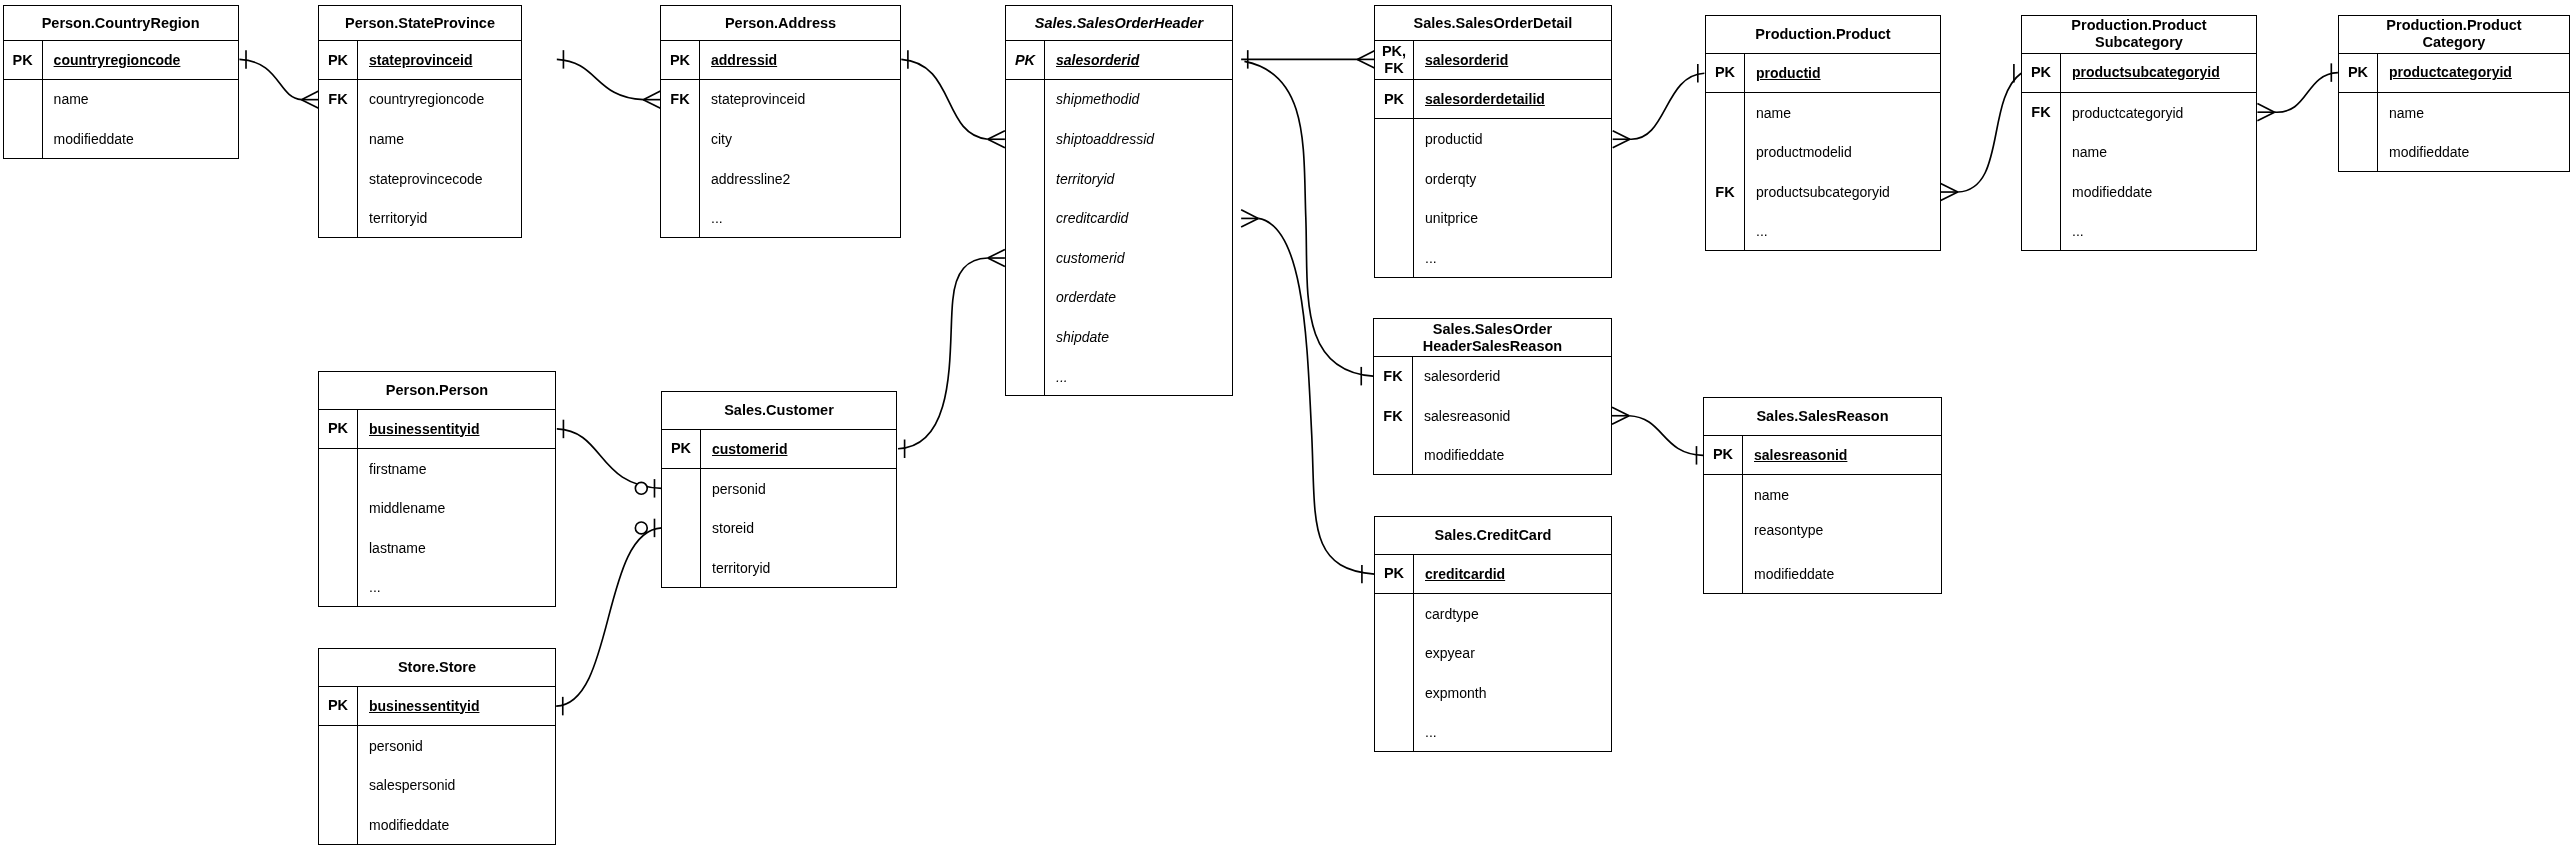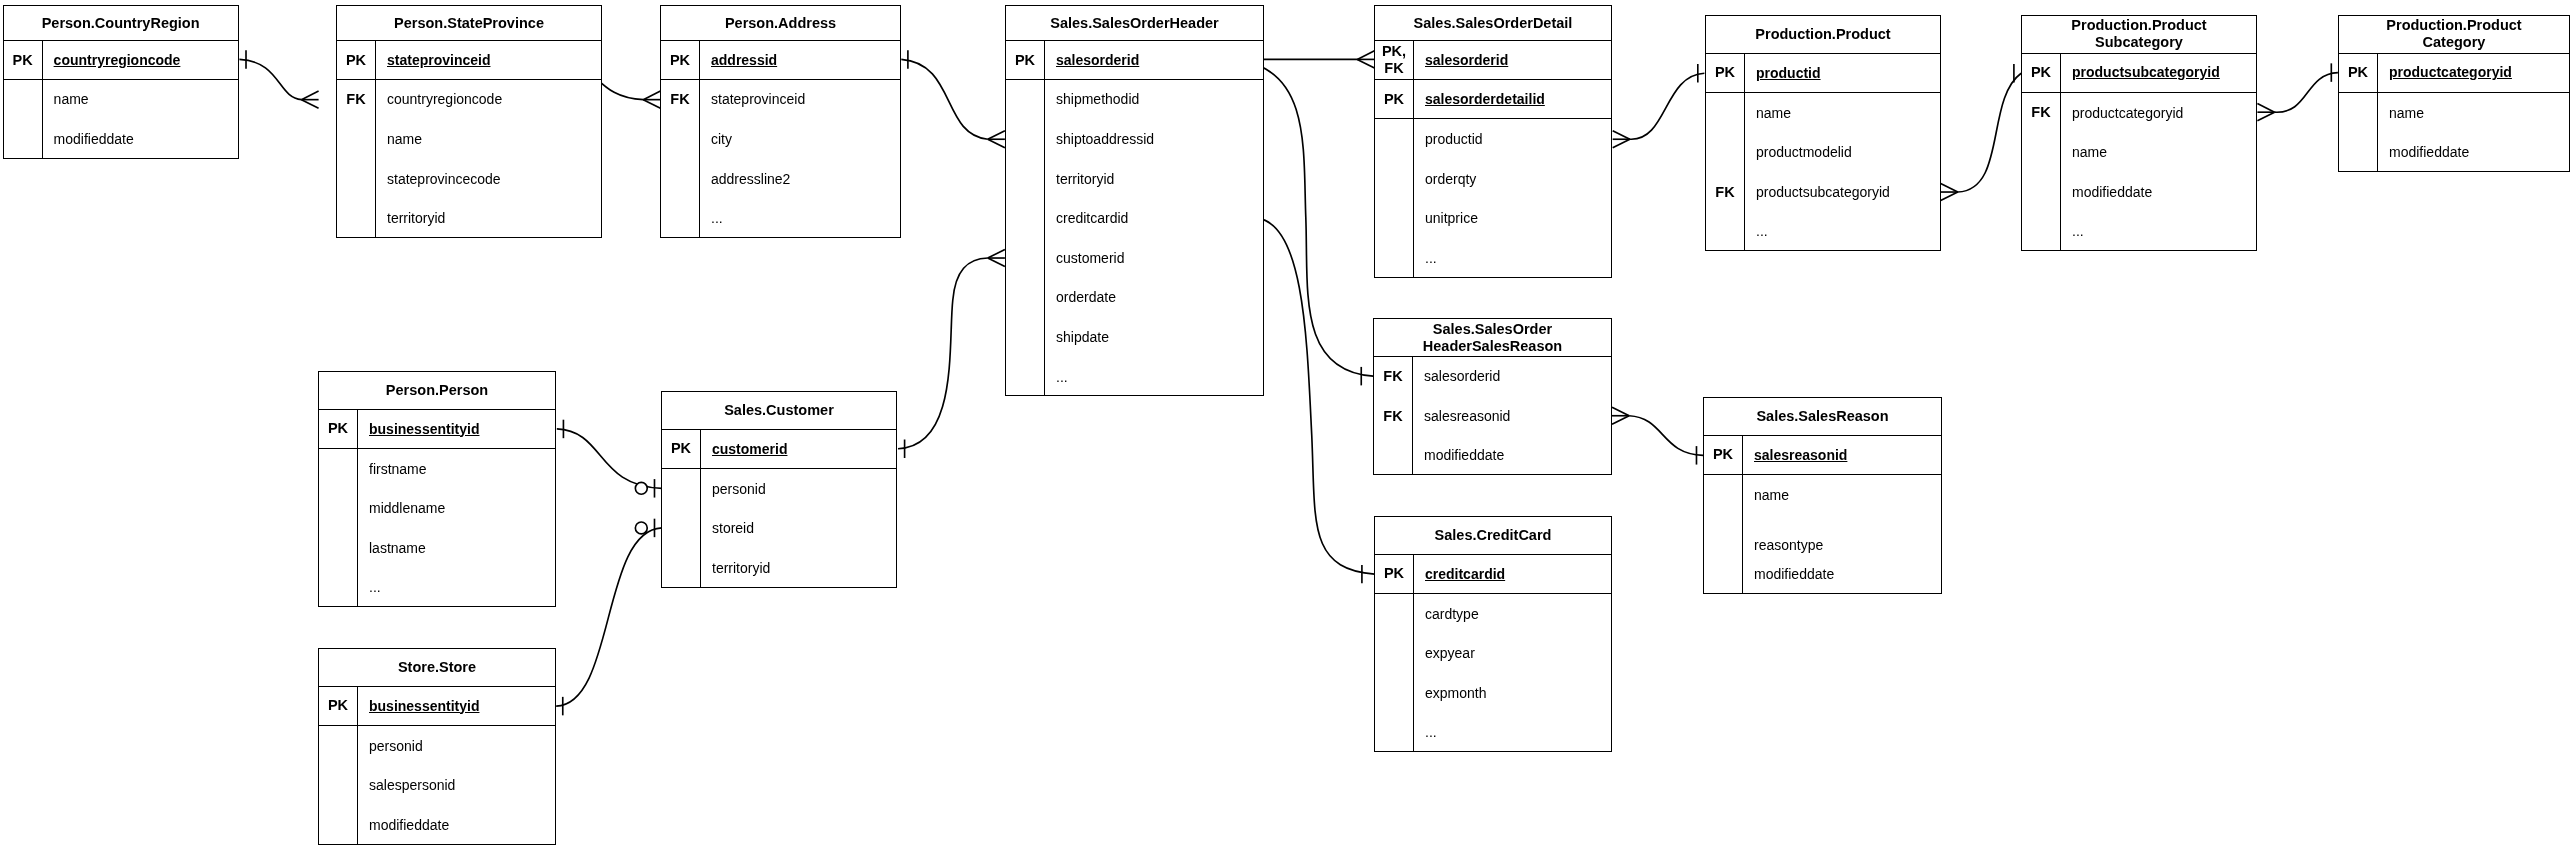--- a/index.html
+++ b/index.html
@@ -126,21 +126,21 @@
       </div>
       <div class="row" style="top: 73px; height: 40px;">
         <div class="key"></div>
         <div class="fname">name</div>
       </div>
       <div class="row" style="top: 113px; height: 40px;">
         <div class="key"></div>
         <div class="fname">modifieddate</div>
       </div>
     </div>
-    <div class="tbl" style="left: 318px; top: 5.3px; width: 266px; height: 233px; margin-left: 18px;">
+    <div class="tbl" style="left: 318px; top: 5.3px; width: 204px; height: 233px;">
       <div class="tbl-title" style="height: 35px;">
         <div>Person.StateProvince</div>
       </div>
       <div class="keyline" style="left: 38px; top: 34px; height: 198px;"></div>
       <div class="row divided" style="top: 34px; height: 40px;">
         <div class="key">
           <div>PK</div>
         </div>
         <div class="fname pk">stateprovinceid</div>
       </div>
@@ -186,21 +186,21 @@
       </div>
       <div class="row" style="top: 153px; height: 40px;">
         <div class="key"></div>
         <div class="fname">addressline2</div>
       </div>
       <div class="row" style="top: 192px; height: 40px;">
         <div class="key"></div>
         <div class="fname">...</div>
       </div>
     </div>
-    <div class="tbl" style="left: 1005px; top: 5.3px; width: 259px; height: 391px;">
+    <div class="tbl" style="left: 1005px; top: 5.3px; width: 228px; height: 391px; font-style: italic;">
       <div class="tbl-title" style="height: 35px;">
         <div>Sales.SalesOrderHeader</div>
       </div>
       <div class="keyline" style="left: 38px; top: 34px; height: 356px;"></div>
       <div class="row divided" style="top: 34px; height: 40px;">
         <div class="key">
           <div>PK</div>
         </div>
         <div class="fname pk">salesorderid</div>
       </div>
@@ -385,21 +385,21 @@
       <div class="row divided" style="top: 37px; height: 40px;">
         <div class="key">
           <div>PK</div>
         </div>
         <div class="fname pk">salesreasonid</div>
       </div>
       <div class="row" style="top: 77px; height: 40px;">
         <div class="key"></div>
         <div class="fname">name</div>
       </div>
-      <div class="row" style="top: 127px; height: 40px;">
+      <div class="row" style="top: 112px; height: 40px;">
         <div class="key"></div>
         <div class="fname">reasontype</div>
       </div>
       <div class="row" style="top: 156px; height: 40px;">
         <div class="key"></div>
         <div class="fname">modifieddate</div>
       </div>
     </div>
     <div class="tbl" style="left: 1374px; top: 516px; width: 238px; height: 236px;">
       <div class="tbl-title" style="height: 38px;">

